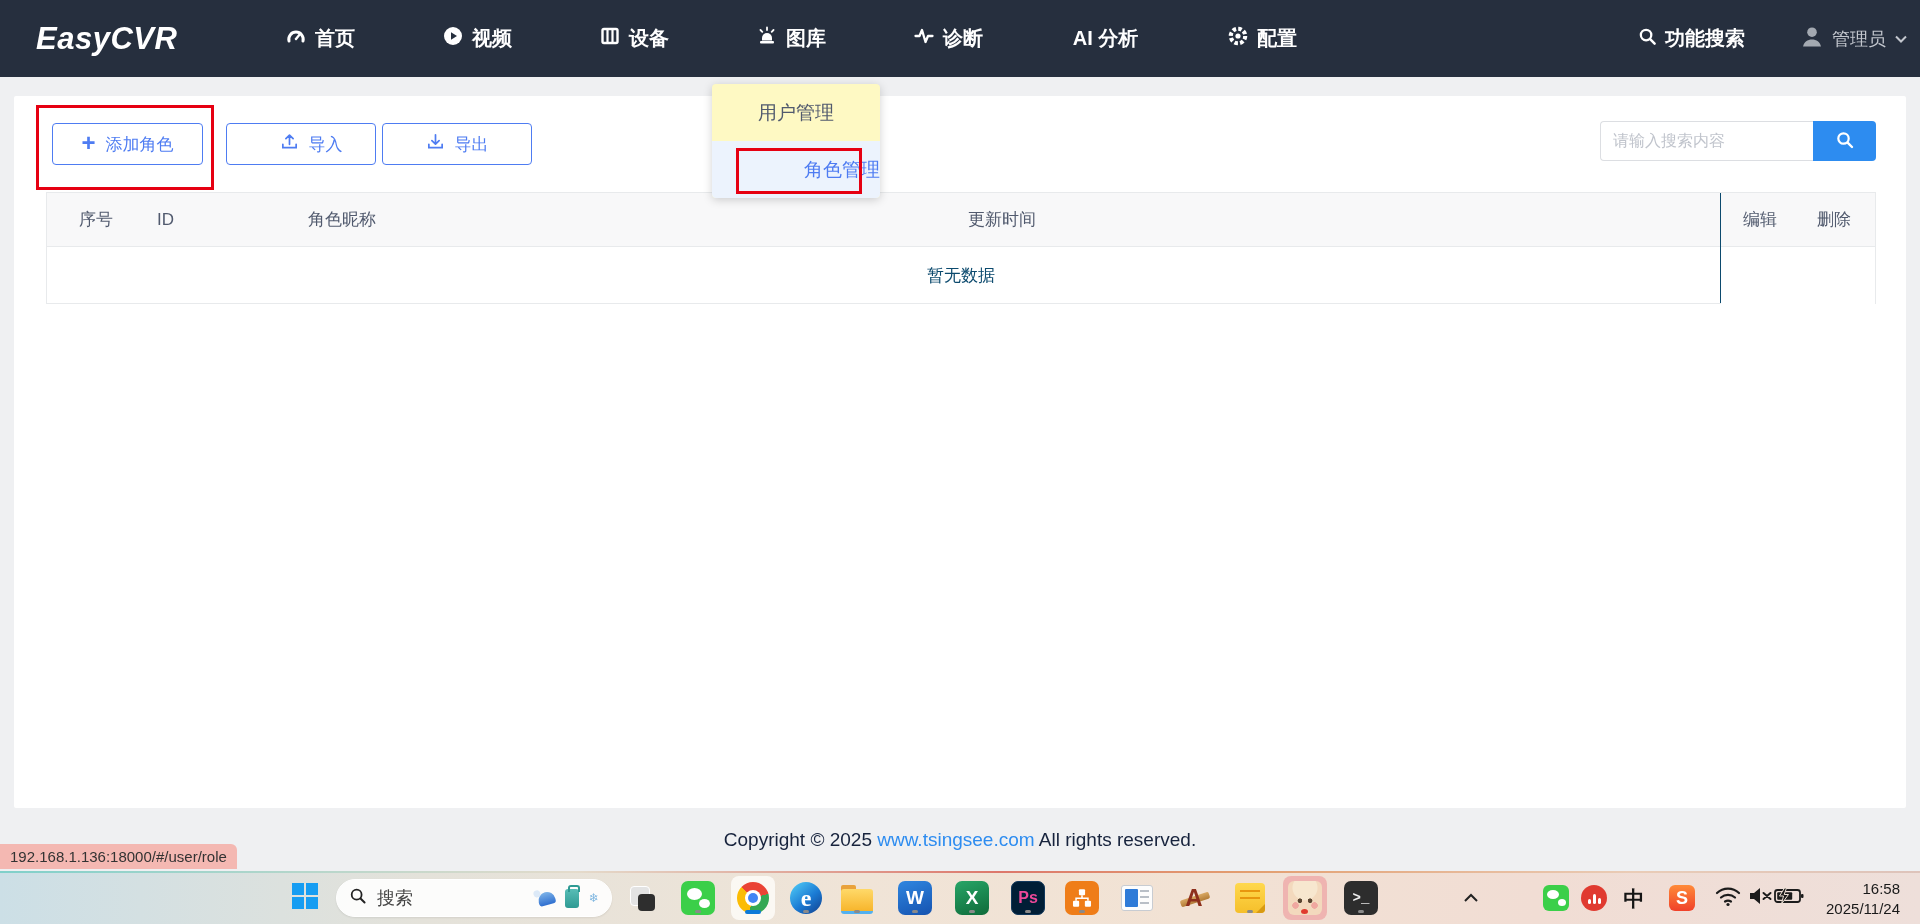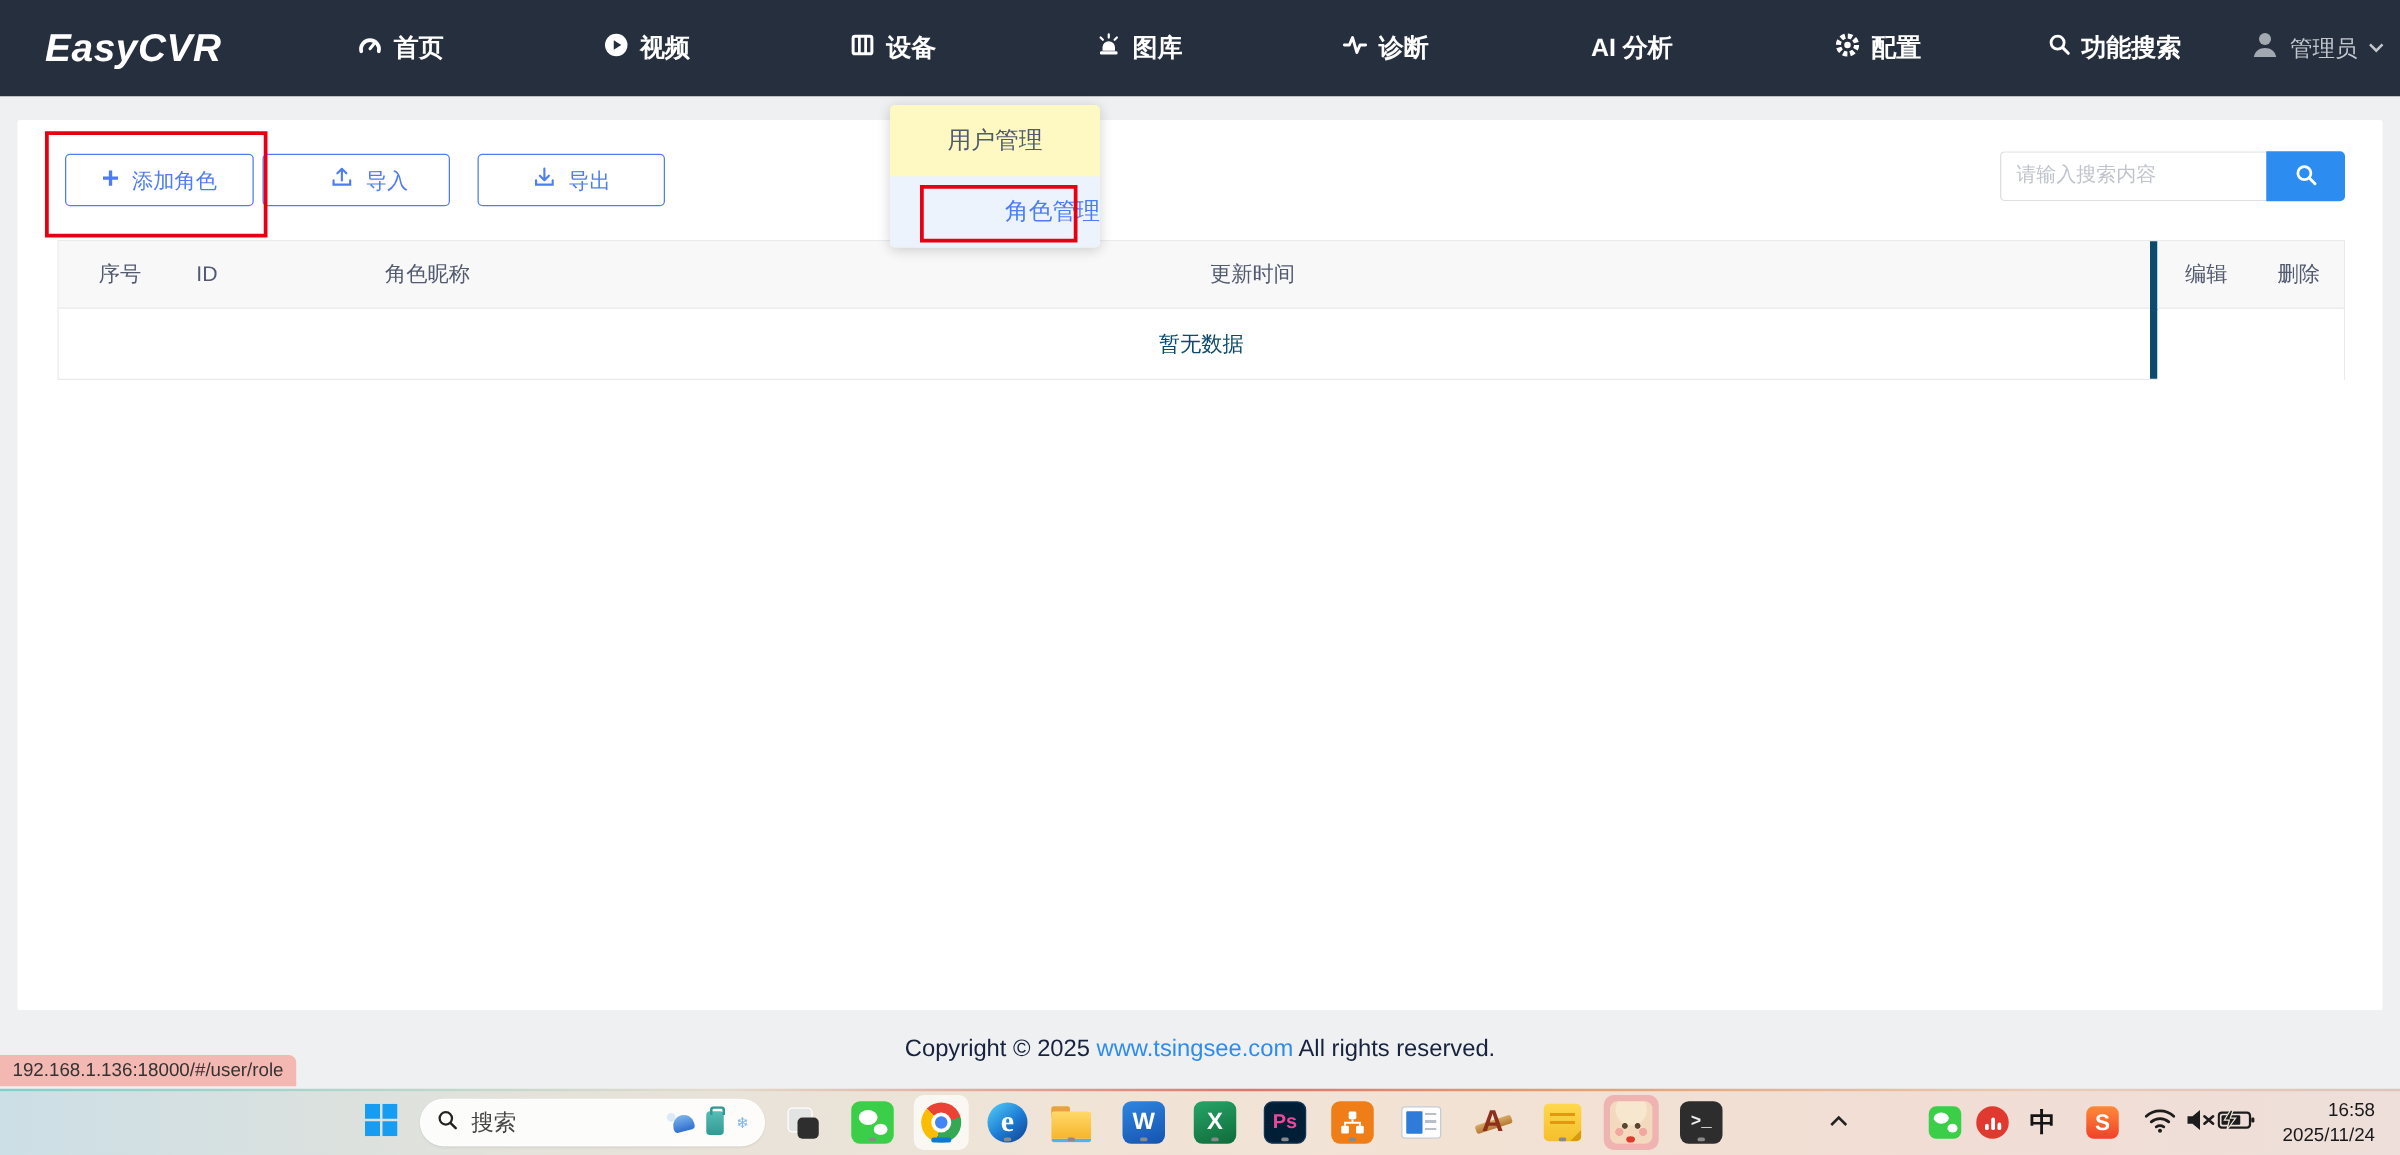--- a/index.html
+++ b/index.html
@@ -2,21 +2,21 @@
 <html><head>
 <meta charset="utf-8">
 <style>
   * { margin:0; padding:0; box-sizing:border-box; }
   html,body { width:1920px; height:924px; overflow:hidden; }
   body { font-family:"Liberation Sans","DejaVu Sans",sans-serif; position:relative; background:#eff0f2; }
 
   
   .nav { position:absolute; top:0; left:0; width:1920px; height:77px; background:#262f3e; color:#fff; z-index:30; }
   .logo { position:absolute; left:36px; top:0; height:77px; line-height:77px; font-size:31px; font-weight:bold; letter-spacing:.5px;font-style:italic; }
-  .nav-items { position:absolute; left:242px; top:0; height:77px; display:flex;gap:40px; }
+  .nav-items { position:absolute; left:242px; top:0; height:77px; display:flex; }
   .nav-item { width:157px; height:77px; display:flex; align-items:center; justify-content:center; gap:9px; font-size:20px; font-weight:bold; cursor:pointer; white-space:nowrap; }
   .nav-item.active { background:#4e7cf2; }
   .nav-item svg { flex:0 0 auto; }
   .nav-search { position:absolute; left:1638px; top:0; height:77px; display:flex; align-items:center; gap:8px; font-size:20px; font-weight:bold; cursor:pointer; }
   .nav-account { position:absolute; left:1800px; top:0; height:77px; display:flex; align-items:center; gap:8px; cursor:pointer; }
   .nav-account .acct-label { font-size:18px; color:#c3c7ce; font-weight:normal; }
 
   
   .dropdown { position:absolute; left:712px; top:84px; width:168px; background:#fef9c3; border-radius:4px; box-shadow:0 2px 10px rgba(0,0,0,.18); z-index:40; overflow:visible; }
   .dd-item { height:57px; line-height:57px; text-align:center; font-size:19px; color:#515a6e; cursor:pointer; }
@@ -25,36 +25,36 @@
 
   
   .page { position:absolute; top:77px; left:0; width:1920px; height:796px; background:#eff0f2; }
   .card { position:absolute; left:14px; top:19px; width:1892px; height:712px; background:#fff; border-radius:2px; }
 
   .annotation-box { border:3px solid #e60012; position:absolute; pointer-events:none; z-index:5; }
   .btn-annotation { left:22px; top:9px; width:178px; height:85px; }
 
   .btn { position:absolute; top:27px; height:42px; background:#fff; border:1px solid #4e7cf2; border-radius:4px; color:#4e7cf2; font-size:17px; display:flex; align-items:center; justify-content:center; gap:10px; cursor:pointer; font-family:inherit; }
   .btn-add { left:38px; width:151px; }
-  .btn-import { left:196px; width:150px;padding-left:20px; }
+  .btn-import { left:212px; width:150px;padding-left:20px; }
   .btn-export { left:368px; width:150px; }
   .plus-glyph { font-size:24px; font-weight:bold; line-height:1; margin-top:-2px; }
 
   .search-input { position:absolute; left:1586px; top:25px; width:213px; height:40px; border:1px solid #dcdee2; border-right:none; border-radius:4px 0 0 4px; padding:0 12px; font-size:16px; color:#be185d; outline:none; font-family:inherit; }
   .search-input::placeholder { color:#c0c4cc; }
   .search-btn { position:absolute; left:1799px; top:25px; width:63px; height:40px; background:#2d8cf0; border:none; border-radius:0 4px 4px 0; cursor:pointer; display:flex; align-items:center; justify-content:center; }
 
   
   .table { position:absolute; left:32px; top:96px; width:1830px; height:112px; border:1px solid #e8eaec; }
   .thead { position:absolute; left:0; top:0; width:100%; height:54px; background:#f8f8f9; border-bottom:1px solid #e8eaec; }
   .th { position:absolute; top:0; height:54px; line-height:54px; font-size:17px; color:#515a6e; }
   .th-index { left:32px; } .th-id { left:110px; } .th-nick { left:261px; } .th-time { left:921px; }
   .tbody { position:absolute; left:0; top:55px; width:100%; height:56px; }
   .empty-text { display:block; width:100%; text-align:center; line-height:56px; font-size:17px; color:#0c4a6e; }
-  .fixed-right { position:absolute; right:0; top:0; width:155px; height:110px; border-left:6px solid #0c4a6e; z-index:3; }
+  .fixed-right { position:absolute; right:0; top:0; width:155px; height:110px; border-left:1px solid #0c4a6e; z-index:3; }
   .fr-head { position:absolute; top:0; left:0; width:100%; height:54px; background:#f8f8f9; border-bottom:1px solid #e8eaec; }
   .fr-head .th { position:absolute; }
   .th-edit { left:22px; } .th-del { left:96px; }
   .fr-body { position:absolute; top:55px; left:0; width:100%; height:56px; background:#fff; }
 
   
   .copyright { position:absolute; left:0; top:752px; width:100%; text-align:center; font-size:19px; color:#17233d; }
   .copyright a { color:#2d8cf0; text-decoration:none; cursor:pointer; }
 
   .status-tooltip { position:absolute; left:0; top:844px; height:25px; line-height:25px; background:#f4b8b2; color:#333; font-size:15px; padding:0 10px; border-radius:0 6px 0 0; z-index:50; }

